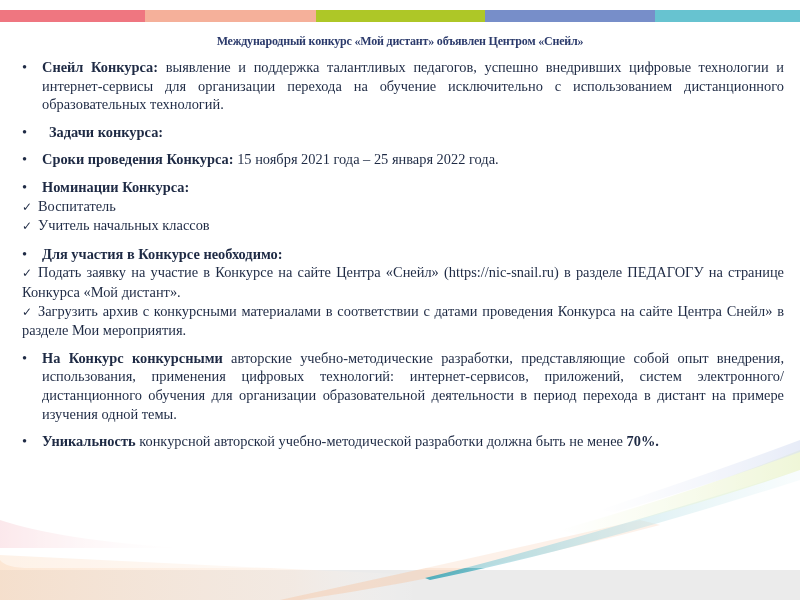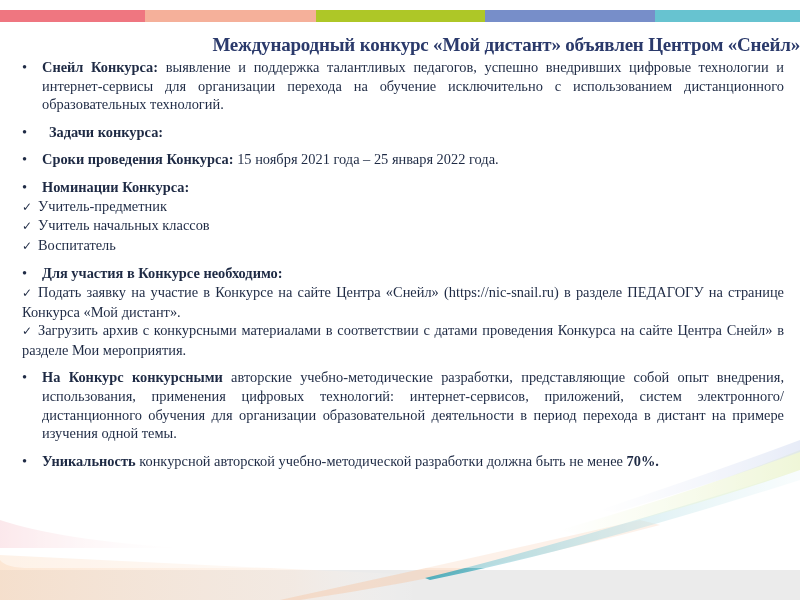--- a/index.html
+++ b/index.html
@@ -8,23 +8,23 @@
     background:#ffffff;
     font-family:"Liberation Serif", "DejaVu Serif", serif;
     color:#1e2a44;
   }
   .color-bar { position:absolute; left:0; top:10px; width:800px; height:12px; display:flex; }
   .color-bar .seg { height:100%; }
 
   .deco { position:absolute; left:0; top:0; width:800px; height:600px; z-index:0; pointer-events:none; }
 
   .slide-title {
-    position:absolute; left:0; top:34px; width:800px; text-align:right;
+    position:absolute; left:0; top:34px; width:800px; text-align:center;
     font-family:"Liberation Serif", serif; font-weight:bold;
-    font-size:19px; color:#2b3a6b; letter-spacing:-0.2px; z-index:2;
+    font-size:12px; color:#2b3a6b; letter-spacing:-0.2px; z-index:2;
   }
 
   .content { position:absolute; left:22px; top:58px; width:762px; z-index:2; font-size:14.4px; line-height:18.6px; }
   .block { margin:0 0 9px 0; }
   .bline { position:relative; padding-left:20px; text-align:justify; }
   .bline .bul { position:absolute; left:0; top:0; width:14px; text-align:left; }
   .check { position:relative; padding-left:0; text-align:justify; }
   .check .ck { display:inline-block; width:16px; font-family:"DejaVu Sans", sans-serif; font-size:12px; }
   .b { font-weight:bold; }
   .indent-head { padding-left:27px; }
@@ -100,27 +100,24 @@
       <span class="b">Сроки проведения Конкурса:</span><span> 15 ноября 2021 года – 25 января 2022 года.</span>
     </div>
   </div>
 
   <div class="block">
     <div class="bline">
       <span class="bul">•</span>
       <span class="b">Номинации Конкурса:</span>
     </div>
     <div class="check">
-      <span class="ck">✓</span><span>Учитель-предметник</span>
+      <span class="ck">✓</span><span>Воспитатель</span>
     </div>
     <div class="check">
       <span class="ck">✓</span><span>Учитель начальных классов</span>
-    </div>
-    <div class="check">
-      <span class="ck">✓</span><span>Воспитатель</span>
     </div>
   </div>
 
   <div class="block">
     <div class="bline">
       <span class="bul">•</span>
       <span class="b">Для участия в Конкурсе необходимо:</span>
     </div>
     <div class="check">
       <span class="ck">✓</span><span>Подать заявку на участие в Конкурсе на сайте Центра «Снейл» (https://nic-snail.ru) в разделе ПЕДАГОГУ на странице Конкурса «Мой дистант».</span>

